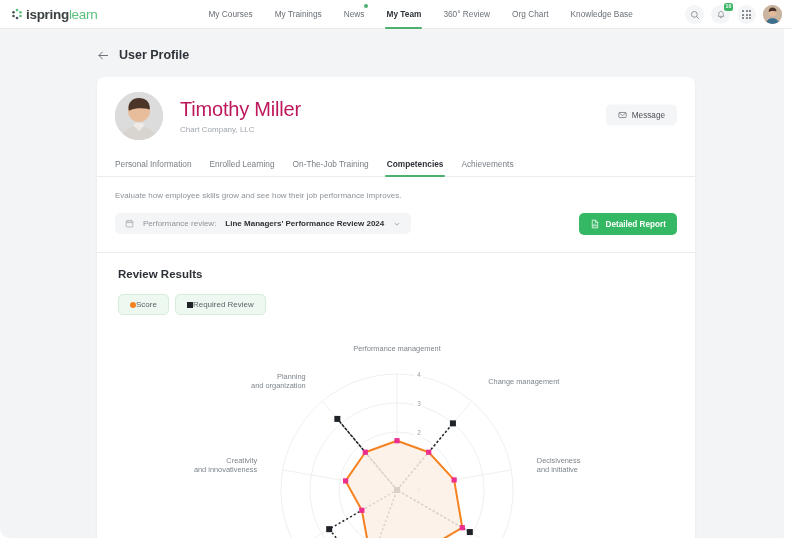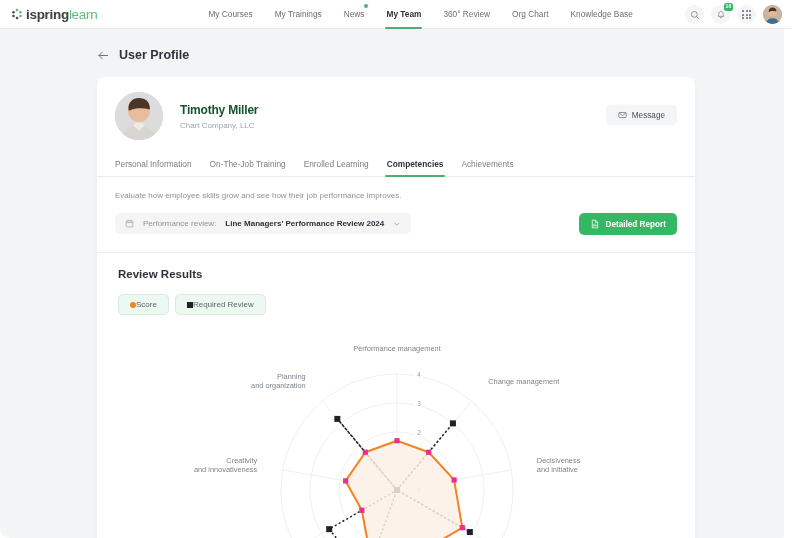--- a/index.html
+++ b/index.html
@@ -111,21 +111,21 @@
   .profile {
     display: flex; align-items: center;
     padding: 15px 18px 13px 18px;
     position: relative;
   }
   .avatar-big {
     width: 48px; height: 48px; border-radius: 50%;
     overflow: hidden; background: #d9d9d9; flex: 0 0 48px;
   }
   .profile-text { margin-left: 17px; }
-  .profile-name { font-size: 12px; color: #14532d; font-weight: 700; letter-spacing: -0.2px;}
+  .profile-name { font-size: 20px; color: #be185d; font-weight: 400; letter-spacing: -0.2px;}
   .profile-company { font-size: 8px; color: #a0a6ac; margin-top: 4px; }
   .msg-btn {
     position: absolute; right: 18px; top: 50%; transform: translateY(-50%);
     display: flex; align-items: center; gap: 5px;
     background: #f4f5f6; border: none; border-radius: 5px;
     padding: 6px 12px; cursor: pointer;
     font-size: 8.2px; color: #4b5158;
   }
 
   
@@ -336,22 +336,22 @@
           <svg width="9" height="9" viewBox="0 0 16 16">
             <rect x="1.5" y="3.5" width="13" height="9" rx="1.2" fill="none" stroke="#5d646b" stroke-width="1.2"></rect>
             <polyline points="2,4.3 8,9 14,4.3" fill="none" stroke="#5d646b" stroke-width="1.2" stroke-linejoin="round"></polyline>
           </svg>
           <span>Message</span>
         </button>
       </div>
 
       <div class="tabs">
         <div class="tab"><span>Personal Information</span></div>
+        <div class="tab"><span>Enrolled Learning</span></div>
         <div class="tab"><span>On-The-Job Training</span></div>
-        <div class="tab"><span>Enrolled Learning</span></div>
         <div class="tab active"><span>Competencies</span></div>
         <div class="tab"><span>Achievements</span></div>
       </div>
 
       <div class="desc">Evaluate how employee skills grow and see how their job performance improves.</div>
 
       <div class="ctrlrow">
         <div class="select-pill">
           <svg width="9" height="9" viewBox="0 0 16 16">
             <rect x="2" y="3.2" width="12" height="11" rx="1.4" fill="none" stroke="#9aa0a6" stroke-width="1.2"></rect>

